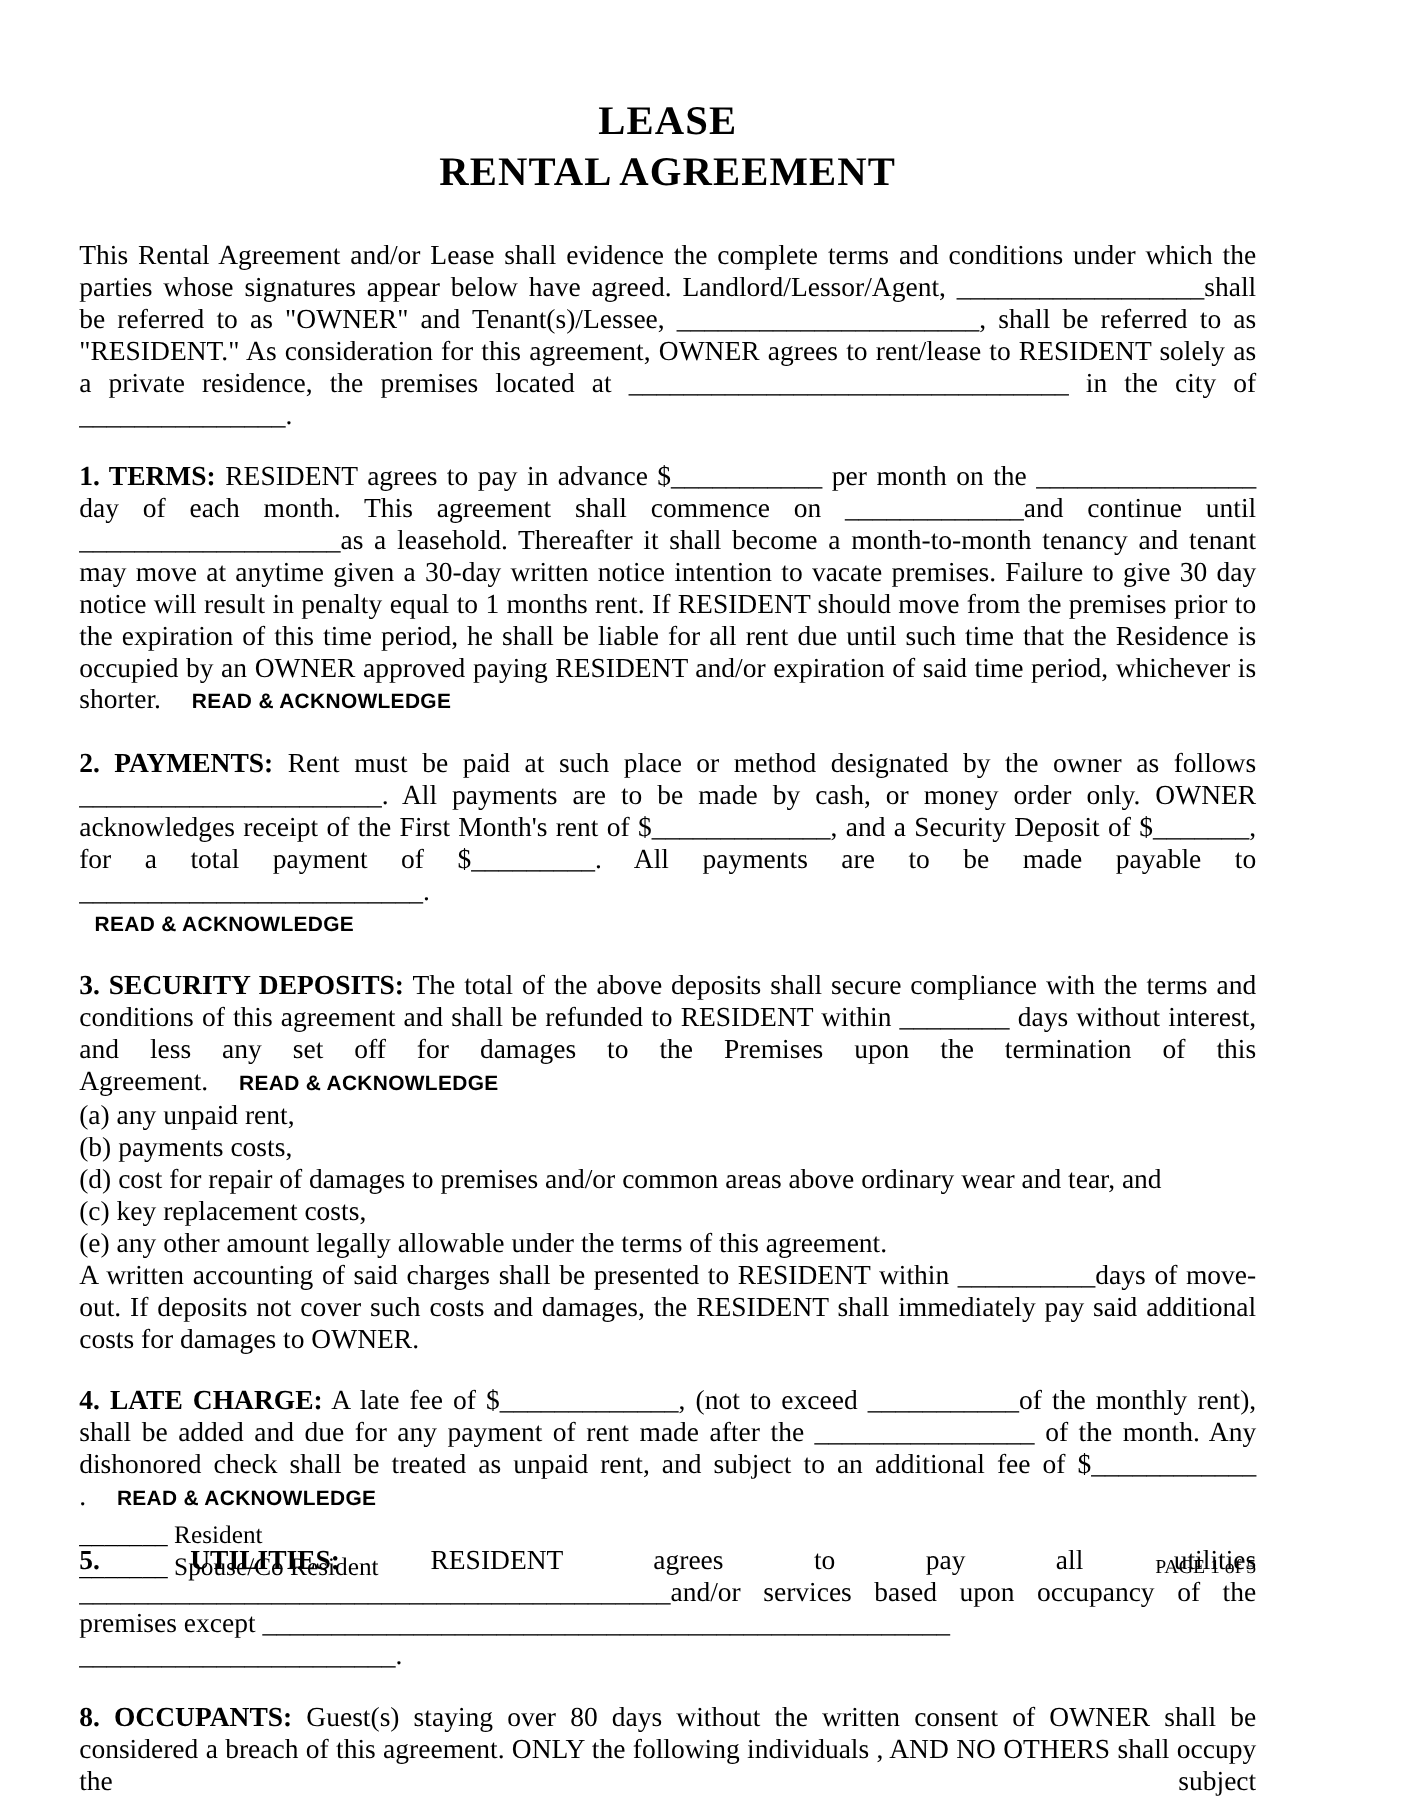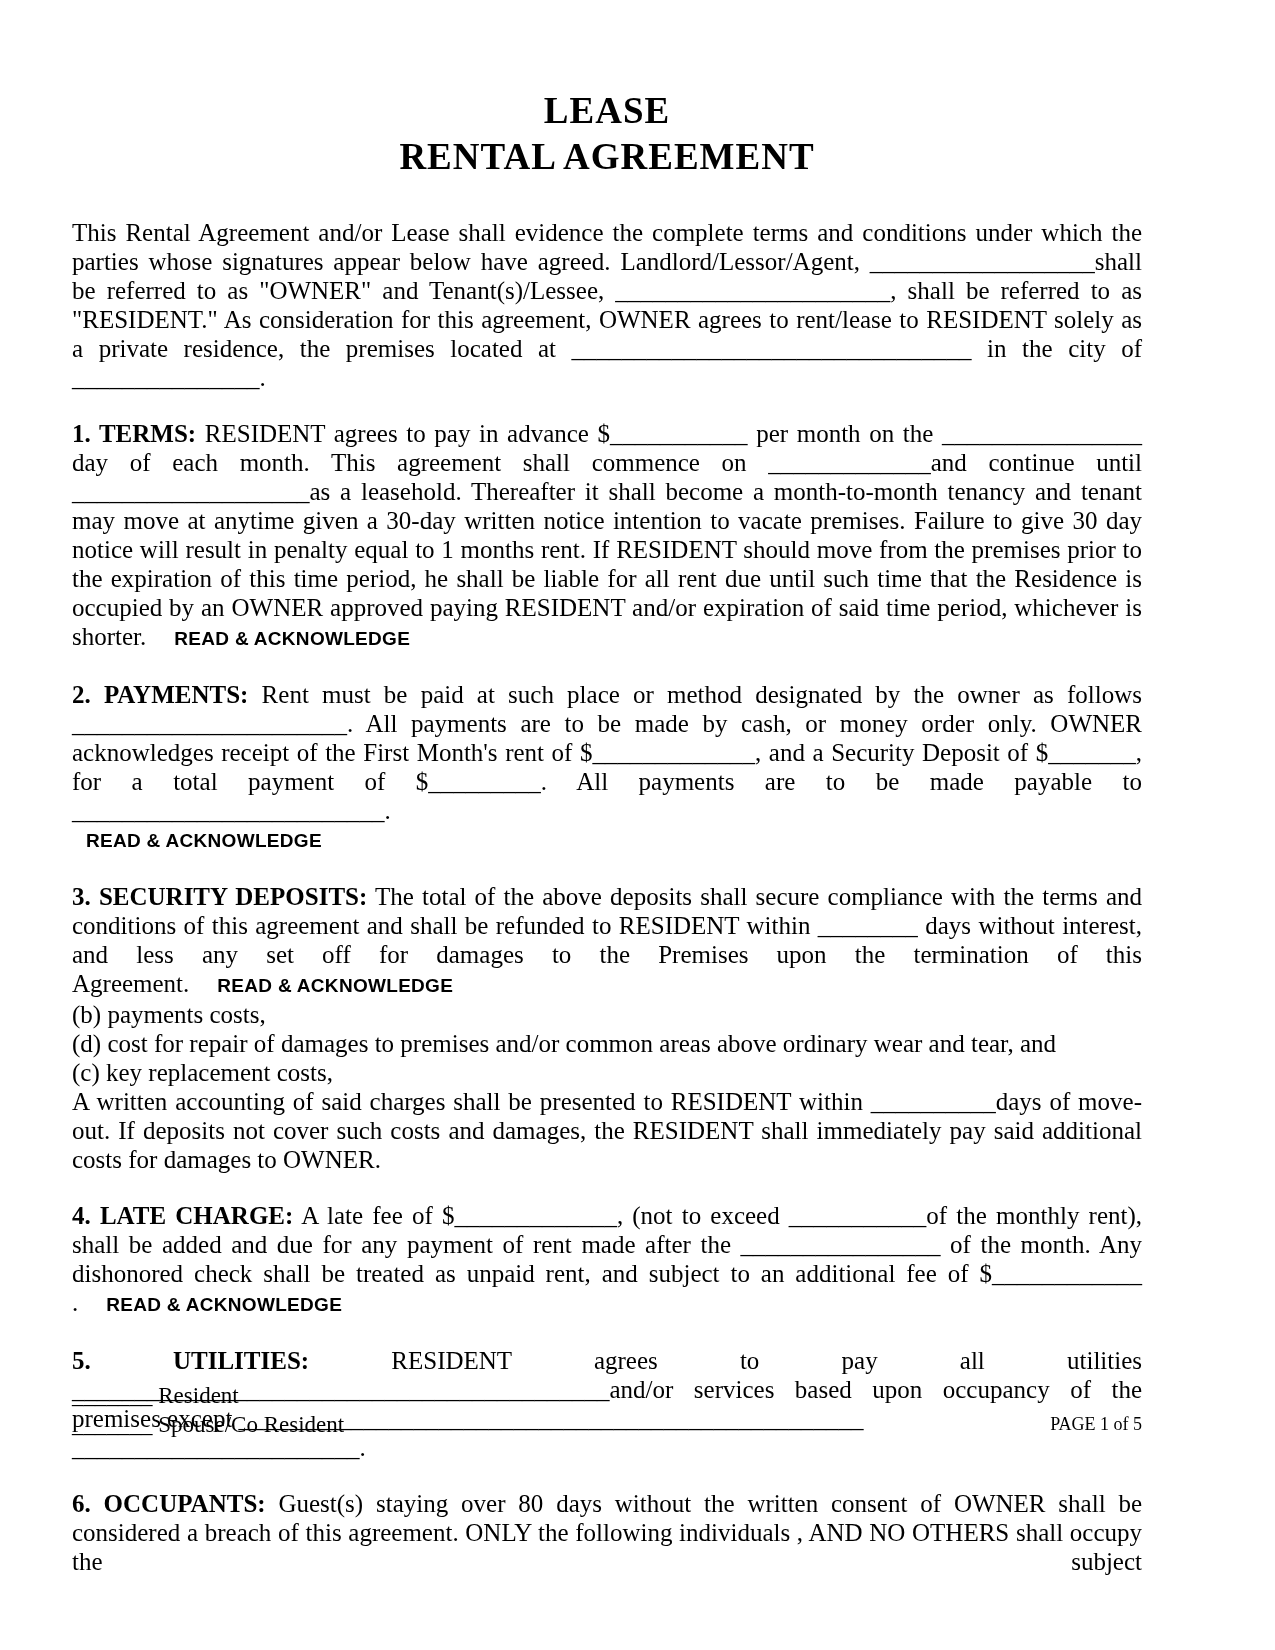--- a/index.html
+++ b/index.html
@@ -77,34 +77,36 @@
 
   <p class="para"><strong class="hd">1. TERMS:</strong> <span>RESIDENT agrees to pay in advance $___________ per month on the ________________ day of each month. This agreement shall commence on _____________and continue until ___________________as a leasehold. Thereafter it shall become a month-to-month tenancy and tenant may move at anytime given a 30-day written notice intention to vacate premises.  Failure to give 30 day notice will result in penalty equal to 1 months rent. If RESIDENT should move from the premises prior to the expiration of this time period, he shall be liable for all rent due until such time that the Residence is occupied by an OWNER approved paying RESIDENT and/or expiration of said time period, whichever is shorter.</span><span class="ack">READ &amp; ACKNOWLEDGE</span></p>
 
   <div class="block">
     <p class="para m0"><strong class="hd">2. PAYMENTS:</strong> <span>Rent must be paid at such place or method designated by the owner as follows ______________________. All payments are to be made by cash, or money order only. OWNER acknowledges receipt of the First Month's rent of $_____________, and a Security Deposit of $_______, for a total payment of $_________. All payments are to be made payable to _________________________.</span></p>
     <div class="ack-line">READ &amp; ACKNOWLEDGE</div>
   </div>
 
   <div class="block">
     <p class="para m0"><strong class="hd">3. SECURITY DEPOSITS:</strong> <span>The total of the above deposits shall secure compliance with the terms and conditions of this agreement and shall be refunded to RESIDENT within ________  days without interest, and less any set off for damages to the Premises upon the termination of this Agreement.</span><span class="ack">READ &amp; ACKNOWLEDGE</span></p>
+    <div class="plain-line">(a) any unpaid rent,</div>
     <div class="plain-line">(b) payments costs,</div>
     <div class="plain-line">(d) cost for repair of damages to premises and/or common areas above ordinary wear and tear, and</div>
     <div class="plain-line">(c) key replacement costs,</div>
+    <div class="plain-line">(e) any other amount legally allowable under the terms of this agreement.</div>
     <p class="para m0">A written accounting of said charges shall be presented to RESIDENT within __________days of move-out. If deposits not cover such costs and damages, the RESIDENT shall immediately pay said additional costs for damages to OWNER.</p>
   </div>
 
   <p class="para"><strong class="hd">4. LATE CHARGE:</strong> <span>A late fee of $_____________, (not to exceed ___________of the monthly rent), shall be added and due for any payment of rent made after the ________________ of the month. Any dishonored check shall be treated as unpaid rent, and subject to an additional fee of $____________ .</span><span class="ack">READ &amp; ACKNOWLEDGE</span></p>
 
   <div class="block">
     <p class="para m0"><strong class="hd">5. UTILITIES:</strong> <span>RESIDENT agrees to pay all utilities ___________________________________________and/or services based upon occupancy of the premises except __________________________________________________</span></p>
     <div class="plain-line">_______________________.</div>
   </div>
 
-  <p class="para justify-last"><strong class="hd">6. OCCUPANTS:</strong> <span>Guest(s) staying over 80 days without the written consent of OWNER shall be considered a breach of this agreement. ONLY the following individuals , AND NO OTHERS shall occupy the subject</span></p>
+  <p class="para justify-last"><strong class="hd">8. OCCUPANTS:</strong> <span>Guest(s) staying over 80 days without the written consent of OWNER shall be considered a breach of this agreement. ONLY the following individuals , AND NO OTHERS shall occupy the subject</span></p>
 
   <div class="footer">
     <div class="sign">
       <div class="plain-line">_______ Resident</div>
       <div class="plain-line">_______ Spouse/Co Resident</div>
     </div>
     <div class="pagenum">PAGE 1 of 5</div>
   </div>
 
 </div>

